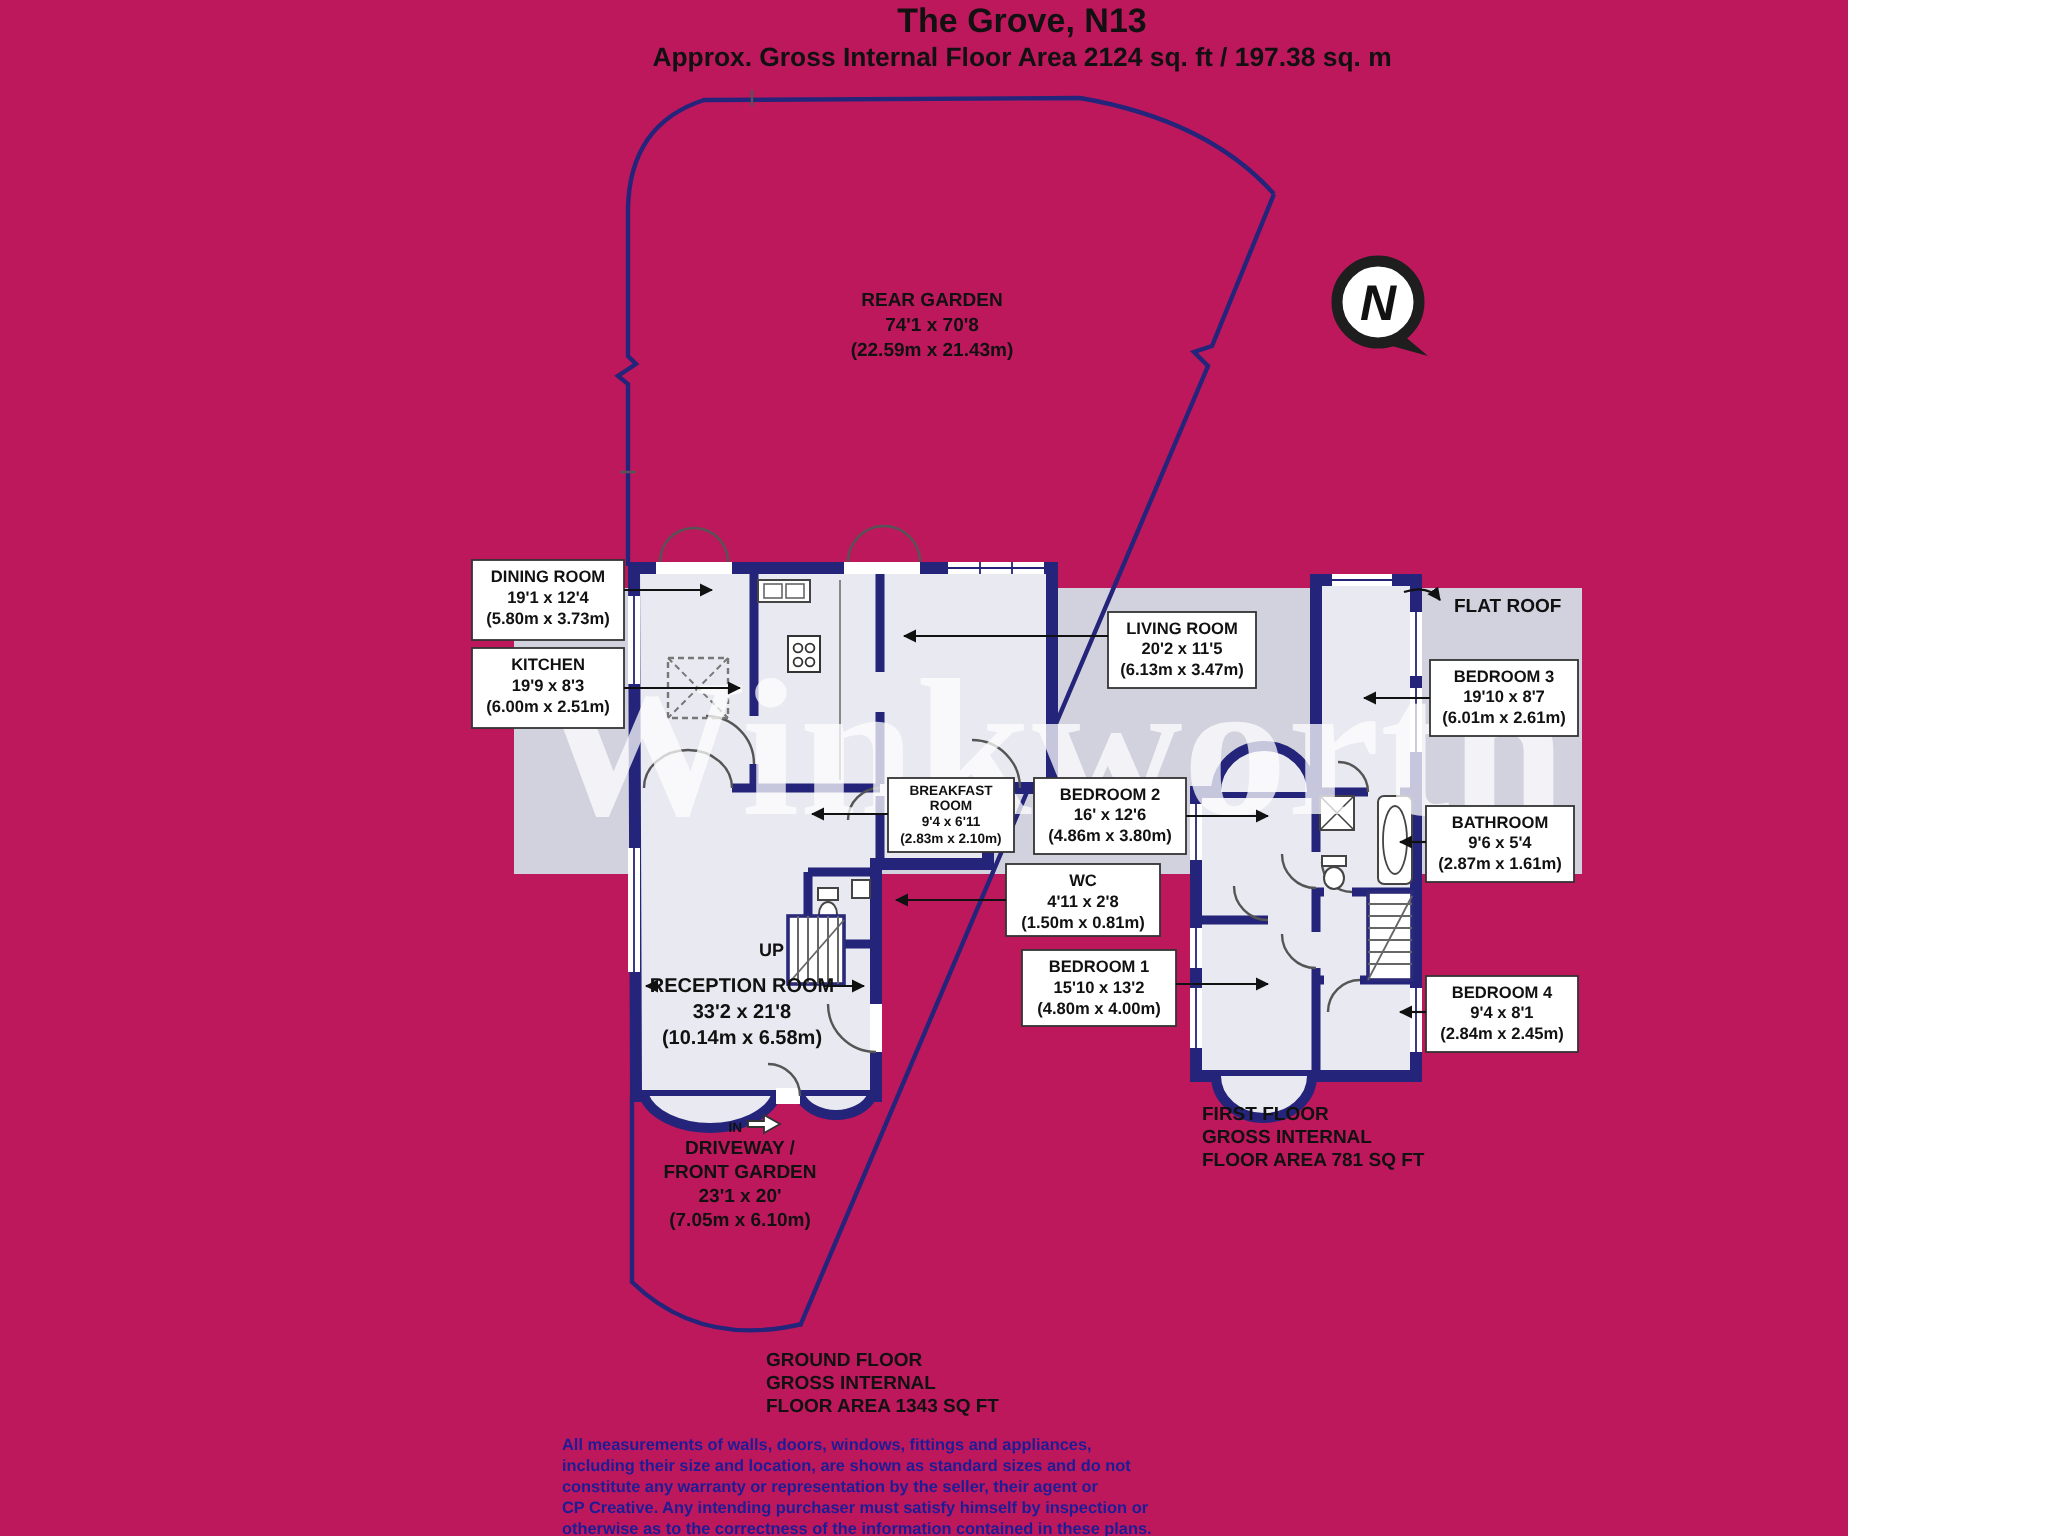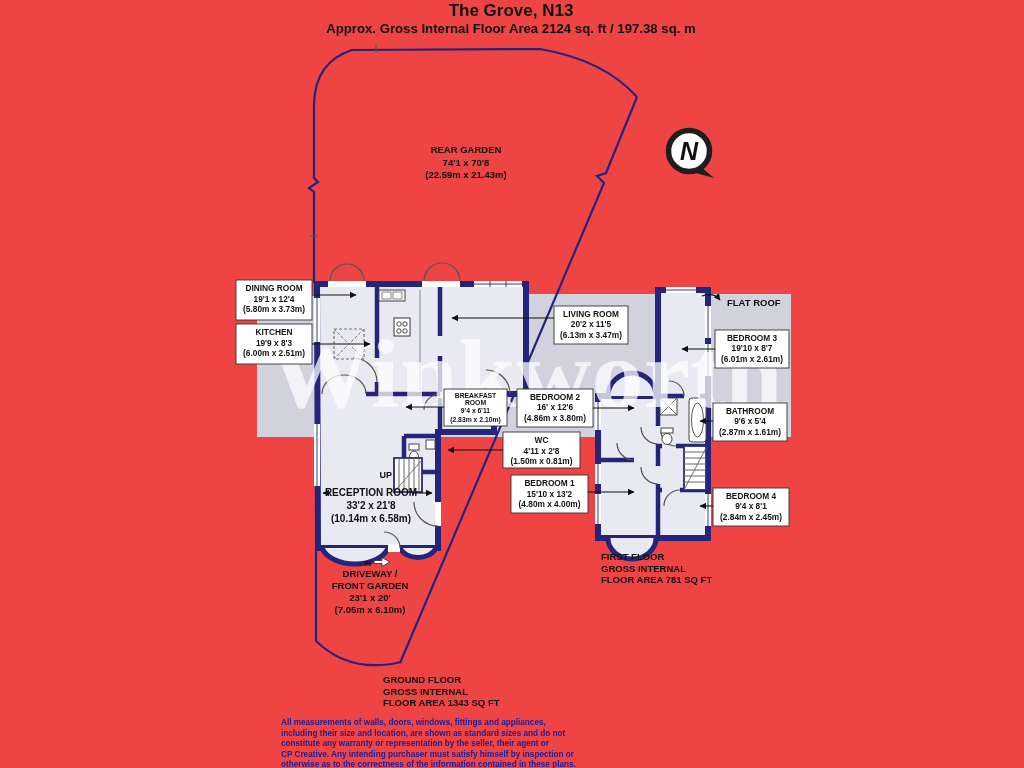--- a/index.html
+++ b/index.html
@@ -1,16 +1,16 @@
 <!DOCTYPE html>
 <html><head>
 <meta charset="utf-8">
 <style>
   html,body{margin:0;padding:0;background:#ffffff;}
-  .page{width:1024px;height:768px;position:relative;background:#ef4444;overflow:hidden;
+  .page{width:924px;height:768px;position:relative;background:#be185d;overflow:hidden;
         font-family:"Liberation Sans", sans-serif;}
   svg{display:block;}
   text{fill:#111;}
   .hdr1{font-size:17px;font-weight:bold;}
   .hdr2{font-size:13.2px;font-weight:bold;}
   .lbl{font-size:8.3px;font-weight:bold;}
   .lbl-sm{font-size:6.8px;font-weight:bold;}
   .free{font-size:9.5px;font-weight:bold;}
   .rec{font-size:10px;font-weight:bold;}
   .tiny{font-size:6.8px;font-weight:bold;}

